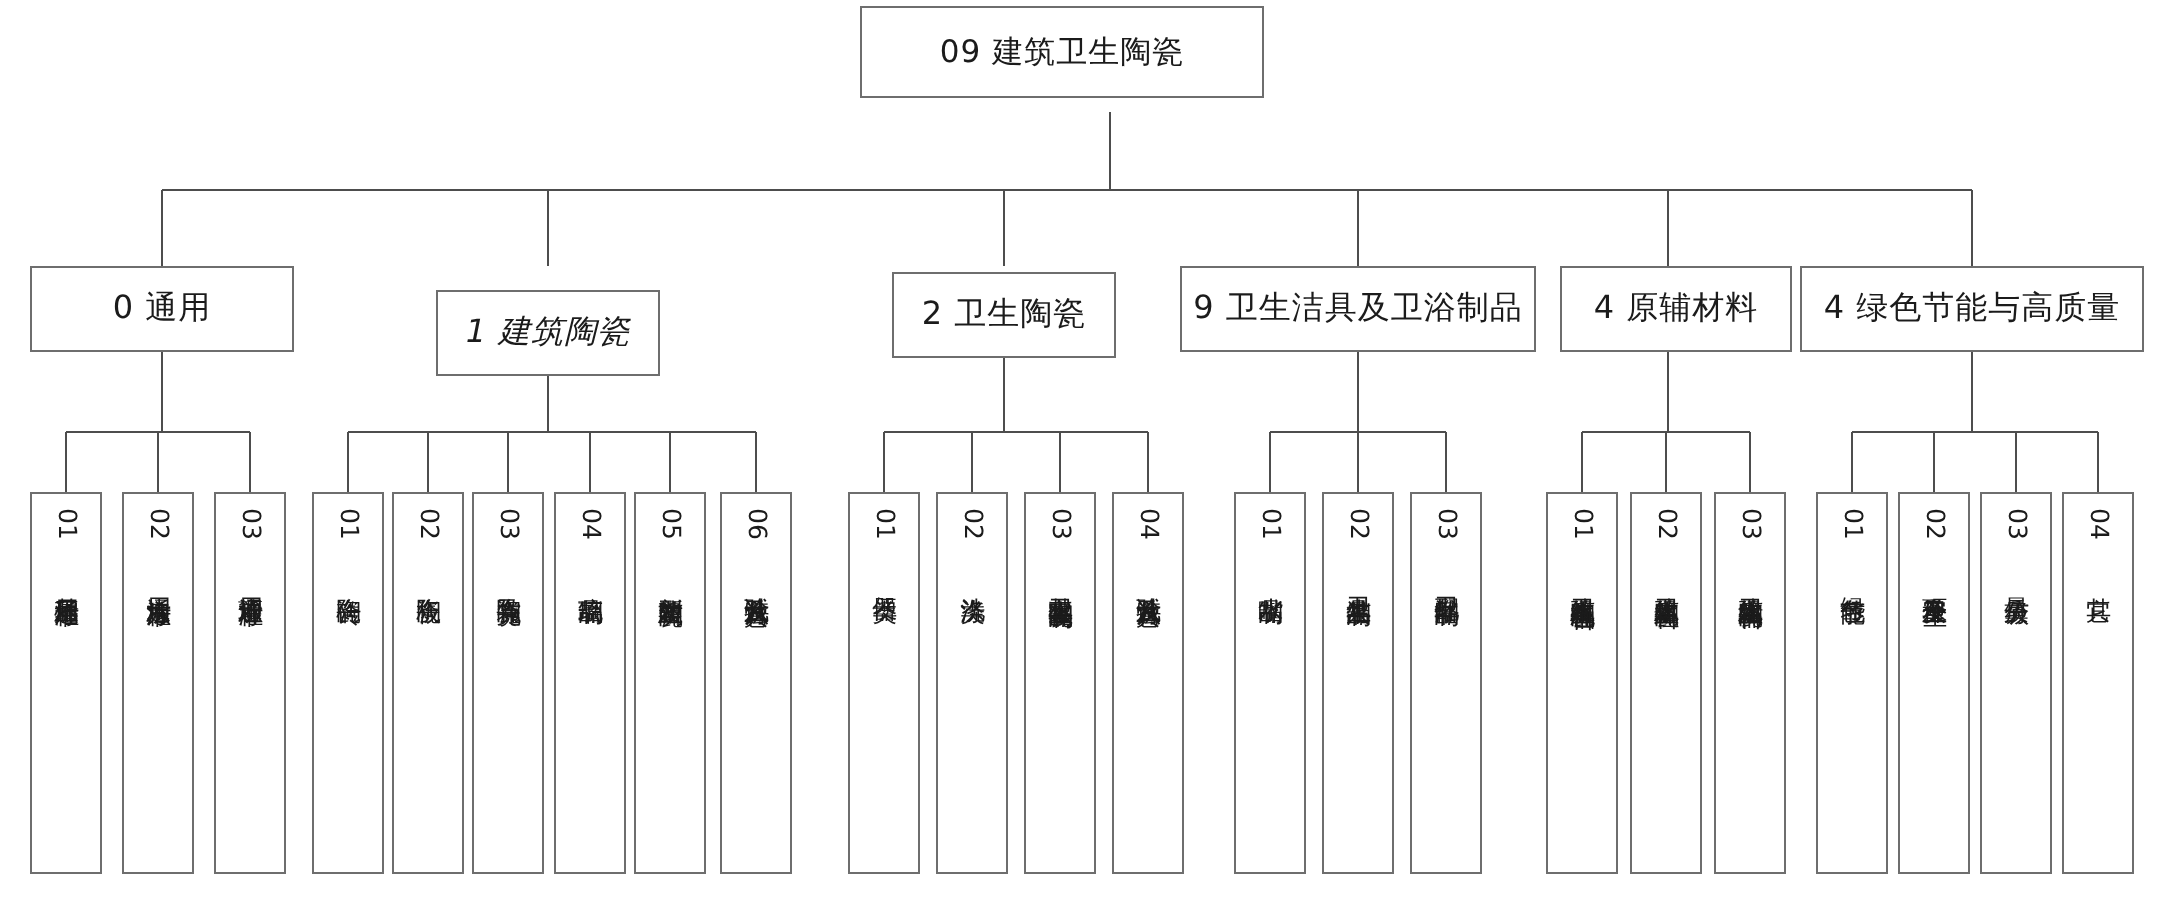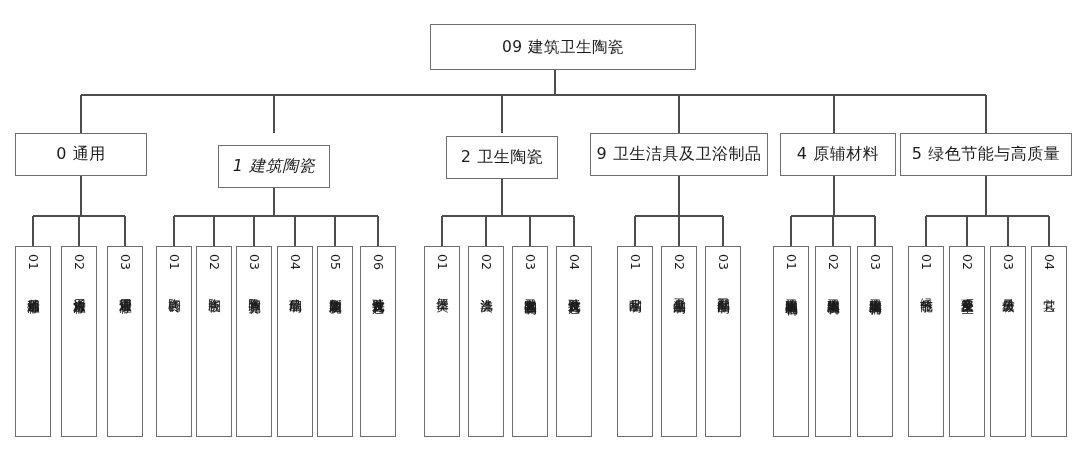--- a/index.html
+++ b/index.html
@@ -108,21 +108,21 @@
       <line x1="875" y1="216" x2="875" y2="246" stroke="#4d4d4d" stroke-width="1.2" shape-rendering="crispEdges"></line>
       <line x1="986" y1="95" x2="986" y2="133" stroke="#4d4d4d" stroke-width="1.2" shape-rendering="crispEdges"></line>
       <line x1="986" y1="176" x2="986" y2="216" stroke="#4d4d4d" stroke-width="1.2" shape-rendering="crispEdges"></line>
       <line x1="926" y1="216" x2="1049" y2="216" stroke="#4d4d4d" stroke-width="1.2" shape-rendering="crispEdges"></line>
       <line x1="926" y1="216" x2="926" y2="246" stroke="#4d4d4d" stroke-width="1.2" shape-rendering="crispEdges"></line>
       <line x1="967" y1="216" x2="967" y2="246" stroke="#4d4d4d" stroke-width="1.2" shape-rendering="crispEdges"></line>
       <line x1="1008" y1="216" x2="1008" y2="246" stroke="#4d4d4d" stroke-width="1.2" shape-rendering="crispEdges"></line>
       <line x1="1049" y1="216" x2="1049" y2="246" stroke="#4d4d4d" stroke-width="1.2" shape-rendering="crispEdges"></line>
     </svg>
   <div id="nodes">
-      <div class="node root" style="left: 430px; top: 24px; width: 266px; height: 46px;">
+      <div class="node root" style="left: 430px; top: 3px; width: 202px; height: 46px;">
         <span>09  建筑卫生陶瓷</span>
       </div>
       <div class="node cat" style="left: 15px; top: 133px; width: 132px; height: 43px;">
         <span>0  通用</span>
       </div>
       <div class="node leaf" style="left: 15px; top: 246px; width: 36px; height: 191px;">
         <div class="vtext"><span class="num">01</span><span> 基础通用标准</span></div>
       </div>
       <div class="node leaf" style="left: 61px; top: 246px; width: 36px; height: 191px;">
         <div class="vtext"><span class="num">02</span><span> 通用方法标准</span></div>
@@ -184,21 +184,21 @@
       <div class="node leaf" style="left: 773px; top: 246px; width: 36px; height: 191px;">
         <div class="vtext"><span class="num">01</span><span> 建筑卫生陶瓷色釉料</span></div>
       </div>
       <div class="node leaf" style="left: 815px; top: 246px; width: 36px; height: 191px;">
         <div class="vtext"><span class="num">02</span><span> 建筑卫生陶瓷坯料</span></div>
       </div>
       <div class="node leaf" style="left: 857px; top: 246px; width: 36px; height: 191px;">
         <div class="vtext"><span class="num">03</span><span> 建筑卫生陶瓷辅料</span></div>
       </div>
       <div class="node cat" style="left: 900px; top: 133px; width: 172px; height: 43px;">
-        <span>5  绿色节能与高质量</span>
+        <span>4  绿色节能与高质量</span>
       </div>
       <div class="node leaf" style="left: 908px; top: 246px; width: 36px; height: 191px;">
         <div class="vtext"><span class="num">01</span><span> 绿色节能</span></div>
       </div>
       <div class="node leaf" style="left: 949px; top: 246px; width: 36px; height: 191px;">
         <div class="vtext"><span class="num">02</span><span> 安全环保及卫生</span></div>
       </div>
       <div class="node leaf" style="left: 990px; top: 246px; width: 36px; height: 191px;">
         <div class="vtext"><span class="num">03</span><span> 质量分级</span></div>
       </div>

